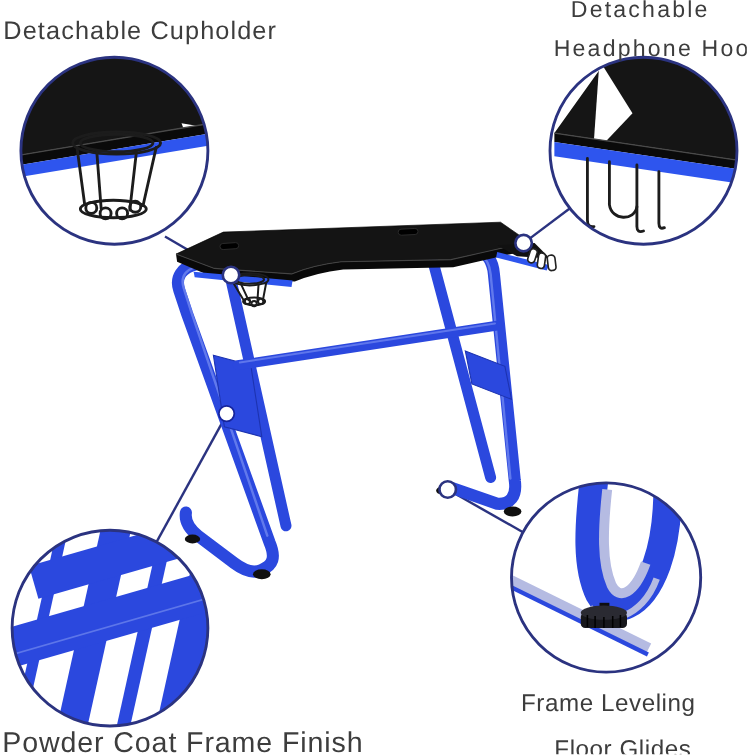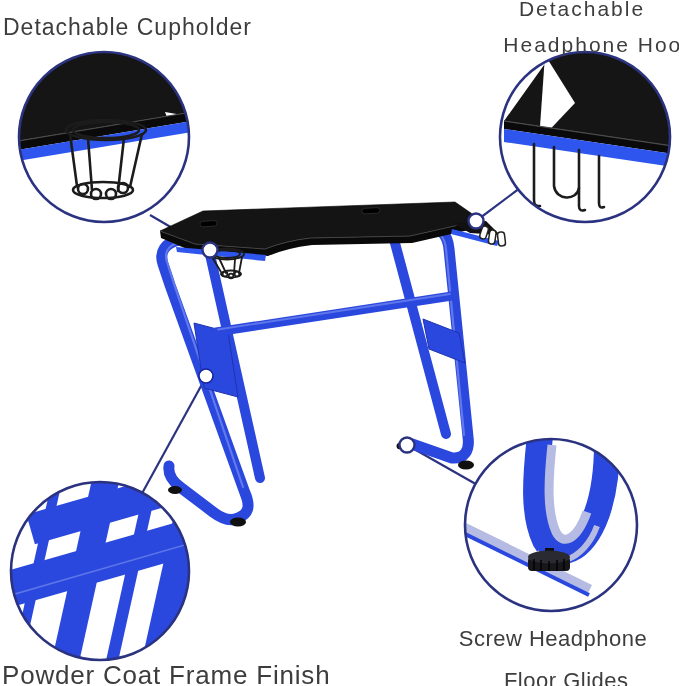--- a/index.html
+++ b/index.html
@@ -178,17 +178,17 @@
   </svg>
 
   <div class="lbl lbl-cupholder">Detachable Cupholder</div>
 
   <div class="lbl lbl-headphone"><span>Detachable</span><br>
     <span>Headphone Hook</span>
   </div>
 
   <div class="lbl lbl-powder">Powder Coat Frame Finish</div>
 
-  <div class="lbl lbl-glides"><span>Screw Headphone</span><br>
+  <div class="lbl lbl-glides"><span>Frame Leveling</span><br>
     <span>Floor Glides</span>
   </div>
 
 </div>
 
 </body></html>

